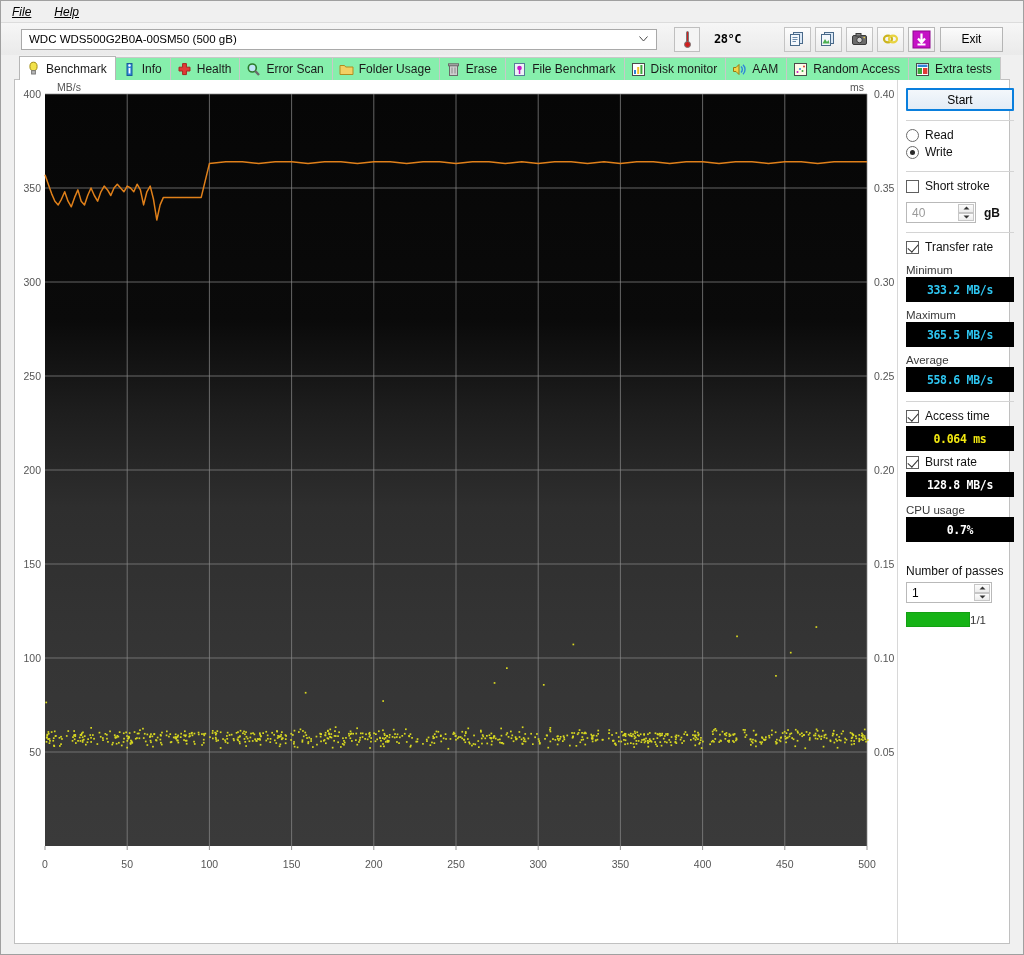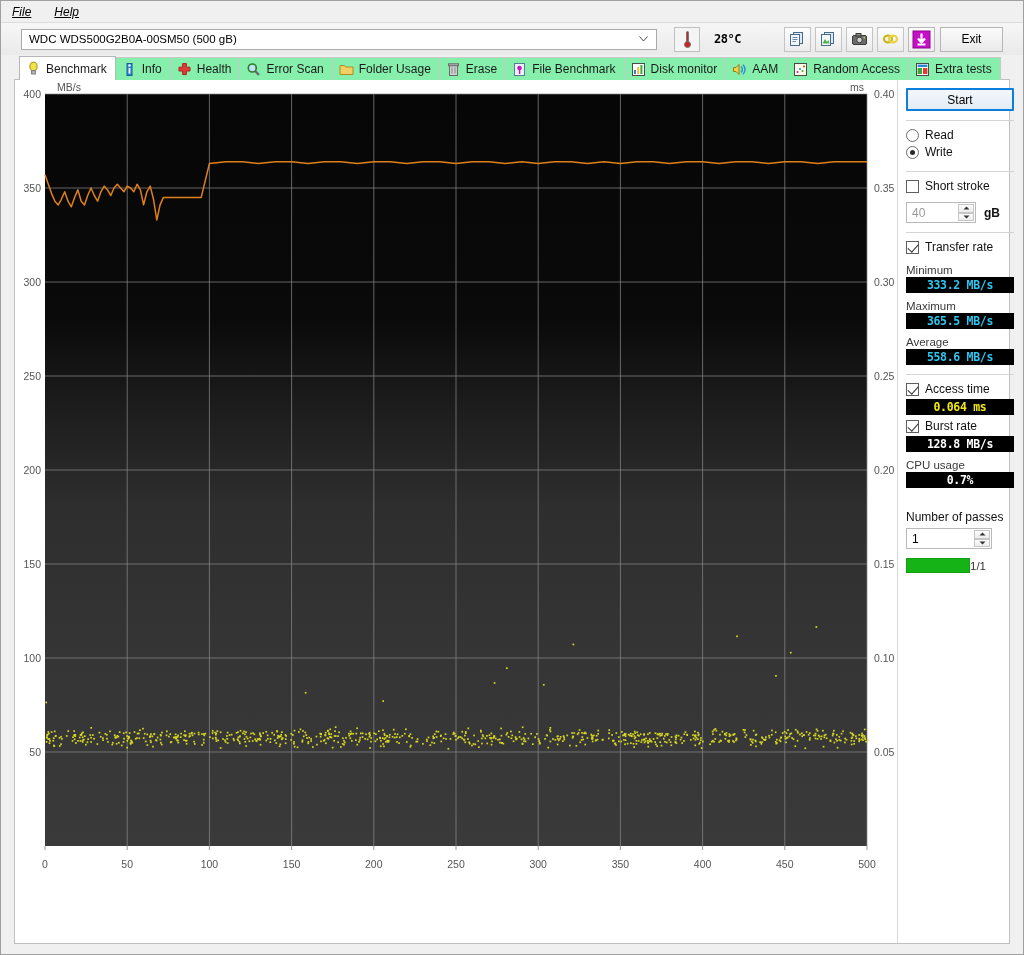--- a/index.html
+++ b/index.html
@@ -192,21 +192,21 @@
   }
   .spin .arrows div {
     flex: 1; border: 1px solid #c6c6c6; background: linear-gradient(#fcfcfc,#ececec);
     display: flex; align-items: center; justify-content: center;
   }
   .unit { font-size: 12px; color: #111; font-weight: bold; }
   .field-label {
     font-size: 11.5px; color: #3a3a3a; margin: 7px 0 1px 0;
   }
   .readout {
-    height: 16px; background: #000000;
+    height: 25px; background: #000000;
     display: flex; align-items: center; justify-content: center;
     font-family: "DejaVu Sans Mono", monospace;
     font-size: 11.5px; font-weight: bold; letter-spacing: -0.3px;
   }
   .readout.cyan { color: #2ec5f0; }
   .readout.yellow { color: #f2e811; }
   .readout.white { color: #ffffff; }
   .passes-label { font-size: 12px; color: #111; margin-bottom: 4px; }
   .progress-row { display: flex; align-items: center; gap: 0; margin-top: 9px; }
   .progress-bar {

